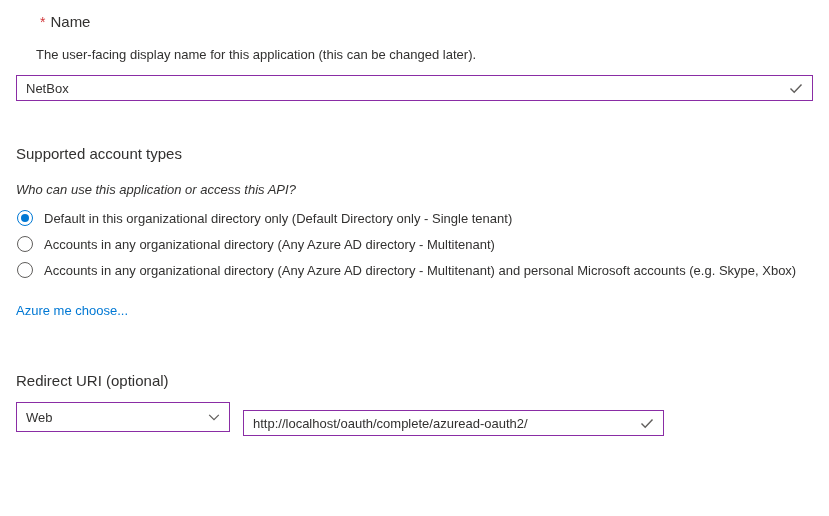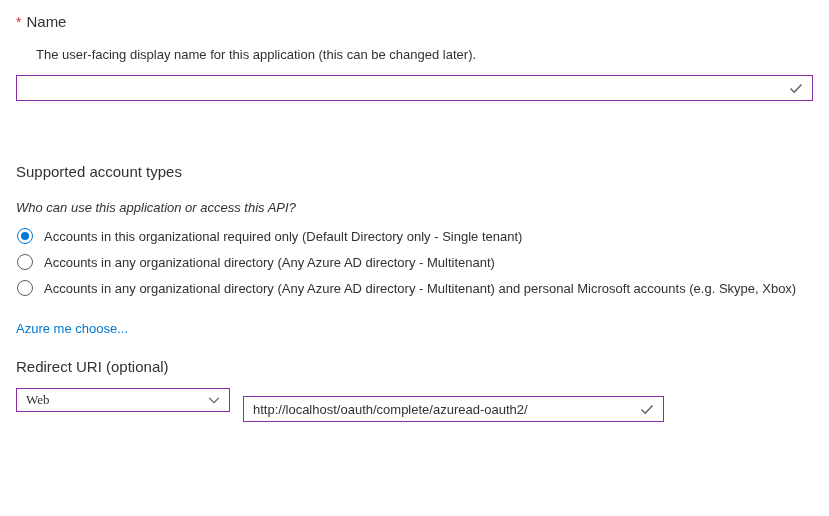--- a/index.html
+++ b/index.html
@@ -4,21 +4,21 @@
 <style>
   html, body { margin: 0; padding: 0; background: #ffffff; }
   body {
     width: 829px; height: 516px; overflow: hidden;
     font-family: "Liberation Sans", sans-serif;
     color: #323130;
     -webkit-font-smoothing: antialiased;
   }
   .page { padding: 12px 16px 0 16px; }
 
-  .field-label { font-size: 15px; line-height: 20px; color: #323130; }
+  .field-label { font-size: 15px; line-height: 20px; color: #323130; margin-left: 24px; }
   .required { color: #d13438; margin-right: 5px; font-size: 14px; }
 
   .desc {
     font-size: 13px; line-height: 19px; color: #323130;
     margin-top: 13px; max-width: 797px; margin-left: 20px;
   }
 
   .text-field {
     position: relative; margin-top: 11px; height: 26px;
     border: 1px solid #8a2da5; background: #fff; box-sizing: border-box;
@@ -29,22 +29,22 @@
     font-family: "Liberation Sans", sans-serif;
     font-size: 13px; color: #323130;
     padding: 0 28px 0 9px; background: transparent;
   }
   .valid-check {
     position: absolute; right: 8px; top: 50%; transform: translateY(-50%);
     width: 16px; height: 16px; pointer-events: none;
   }
 
   .section-heading { font-size: 15px; line-height: 20px; color: #323130; }
-  .sh-account { margin-top: 61px; }
-  .sh-redirect { margin-top: 20px; }
+  .sh-account { margin-top: 43px; }
+  .sh-redirect { margin-top: 52px; }
 
   .question { font-size: 13px; line-height: 18px; margin-top: 17px; font-style: italic; }
 
   .radio-group { margin-top: 6px; }
   .radio-row {
     display: flex; align-items: center; height: 26px; cursor: default;
   }
   .radio-circle {
     flex: 0 0 auto; width: 16px; height: 16px; border-radius: 50%;
     border: 1px solid #605e5c; box-sizing: border-box; margin-left: 1px;
@@ -58,56 +58,57 @@
 
   .help-link {
     display: inline-block; margin-top: 20px;
     font-size: 13px; color: #0078d4; text-decoration: none; cursor: pointer;
   }
 
   .redirect-desc { margin-top: 12px; }
 
   .redirect-controls { display: flex; margin-top: 11px; gap: 13px; }
   .dropdown {
-    width: 214px; height: 24px; box-sizing: border-box;
+    width: 214px; height: 30px; box-sizing: border-box;
     border: 1px solid #8a2da5; background: #fff;
     display: flex; align-items: center; justify-content: space-between;
-    padding: 0 8px 0 9px; cursor: pointer; font-family: Liberation Serif, serif;
+    padding: 0 8px 0 9px; cursor: pointer;
   }
   .dropdown-value { font-size: 13px; color: #323130; }
   .chevron { width: 14px; height: 14px; }
   .uri-field { width: 421px; margin-top: 8px; }
 </style>
 </head>
 <body>
 
 <div class="page">
 
   
   <div class="field-label"><span class="required">*</span><span>Name</span></div>
 
   <div class="desc">The user-facing display name for this application (this can be changed later).</div>
 
   <div class="text-field">
+    <input type="text" value="NetBox" style="">
     <svg class="valid-check" viewBox="0 0 16 16">
         <path d="M2.5 8.5 L6.2 12.2 L13.5 4.5" fill="none" stroke="#605e5c" stroke-width="1.4"></path>
       </svg>
   </div>
 
   
   <div class="section-heading sh-account">Supported account types</div>
 
   <div class="question">Who can use this application or access this API?</div>
 
   <div class="radio-group">
     <div class="radio-row selected">
       <span class="radio-circle">
           <span class="radio-dot"></span>
         </span>
-      <span class="radio-label">Accounts in this organizational required only (Default Directory only - Single tenant)</span>
+      <span class="radio-label">Default in this organizational directory only (Default Directory only - Single tenant)</span>
     </div>
     <div class="radio-row">
       <span class="radio-circle">
           <span class="radio-dot"></span>
         </span>
       <span class="radio-label">Accounts in any organizational directory (Any Azure AD directory - Multitenant)</span>
     </div>
     <div class="radio-row">
       <span class="radio-circle">
           <span class="radio-dot"></span>

